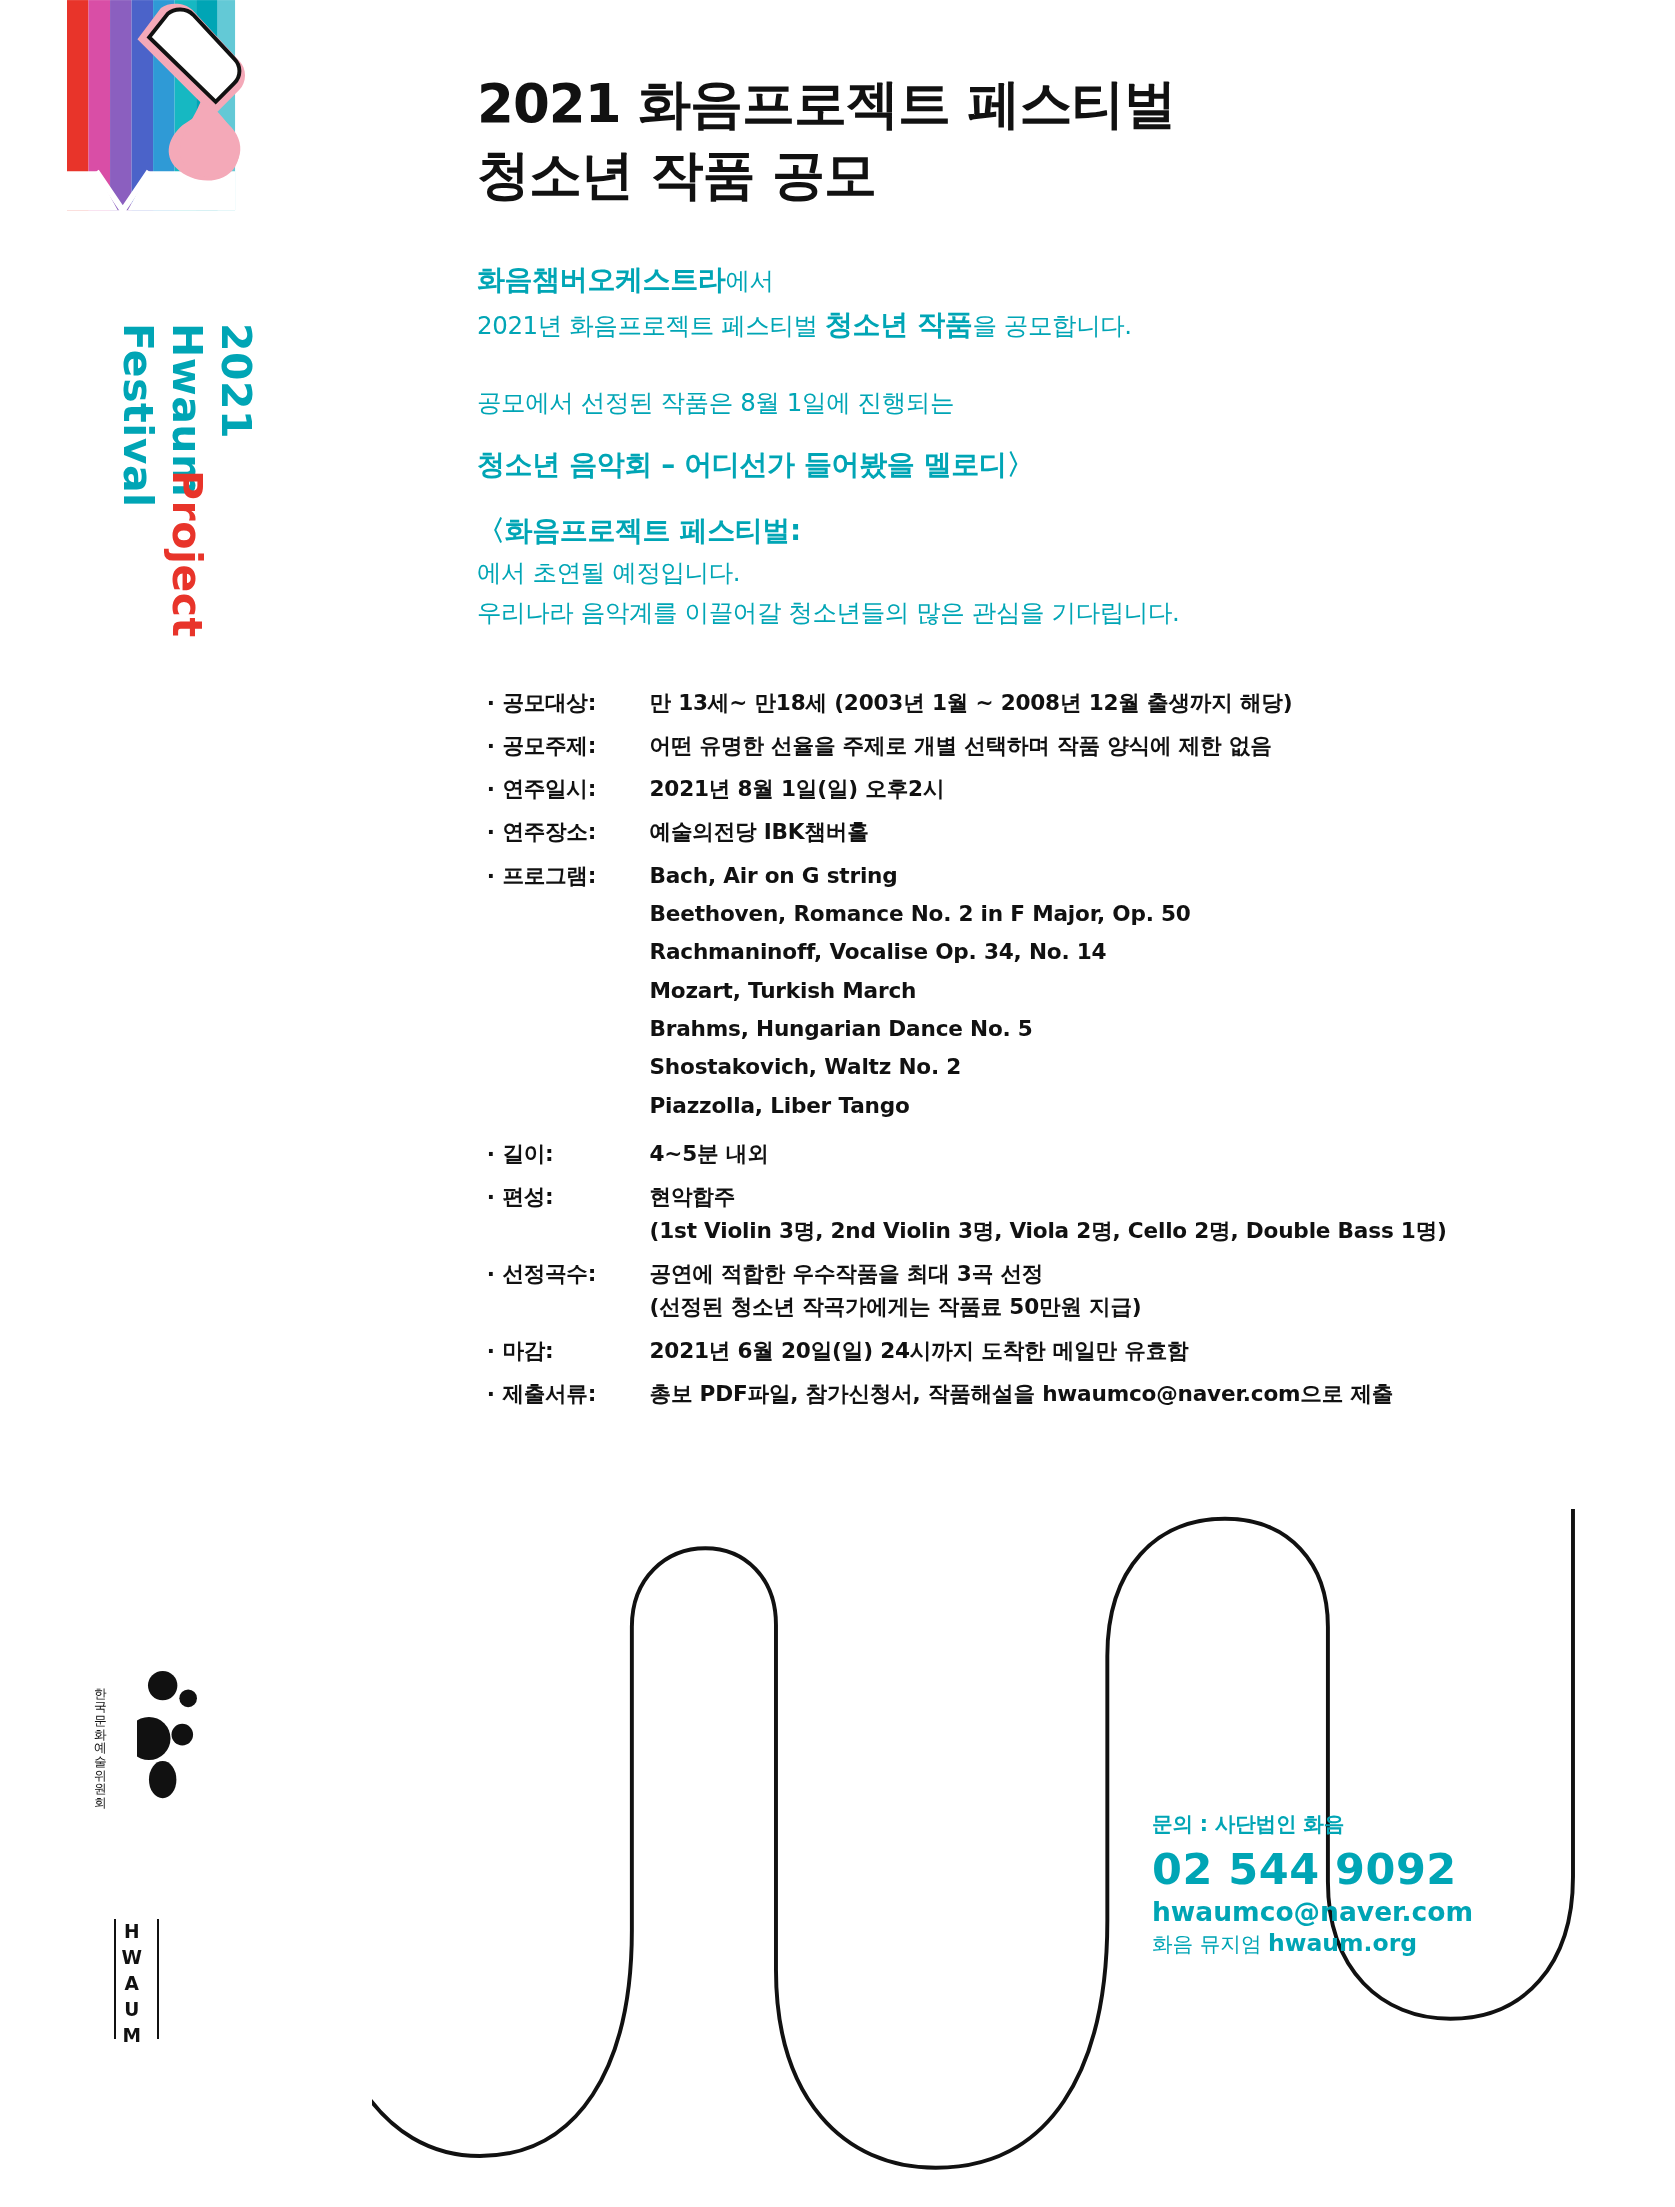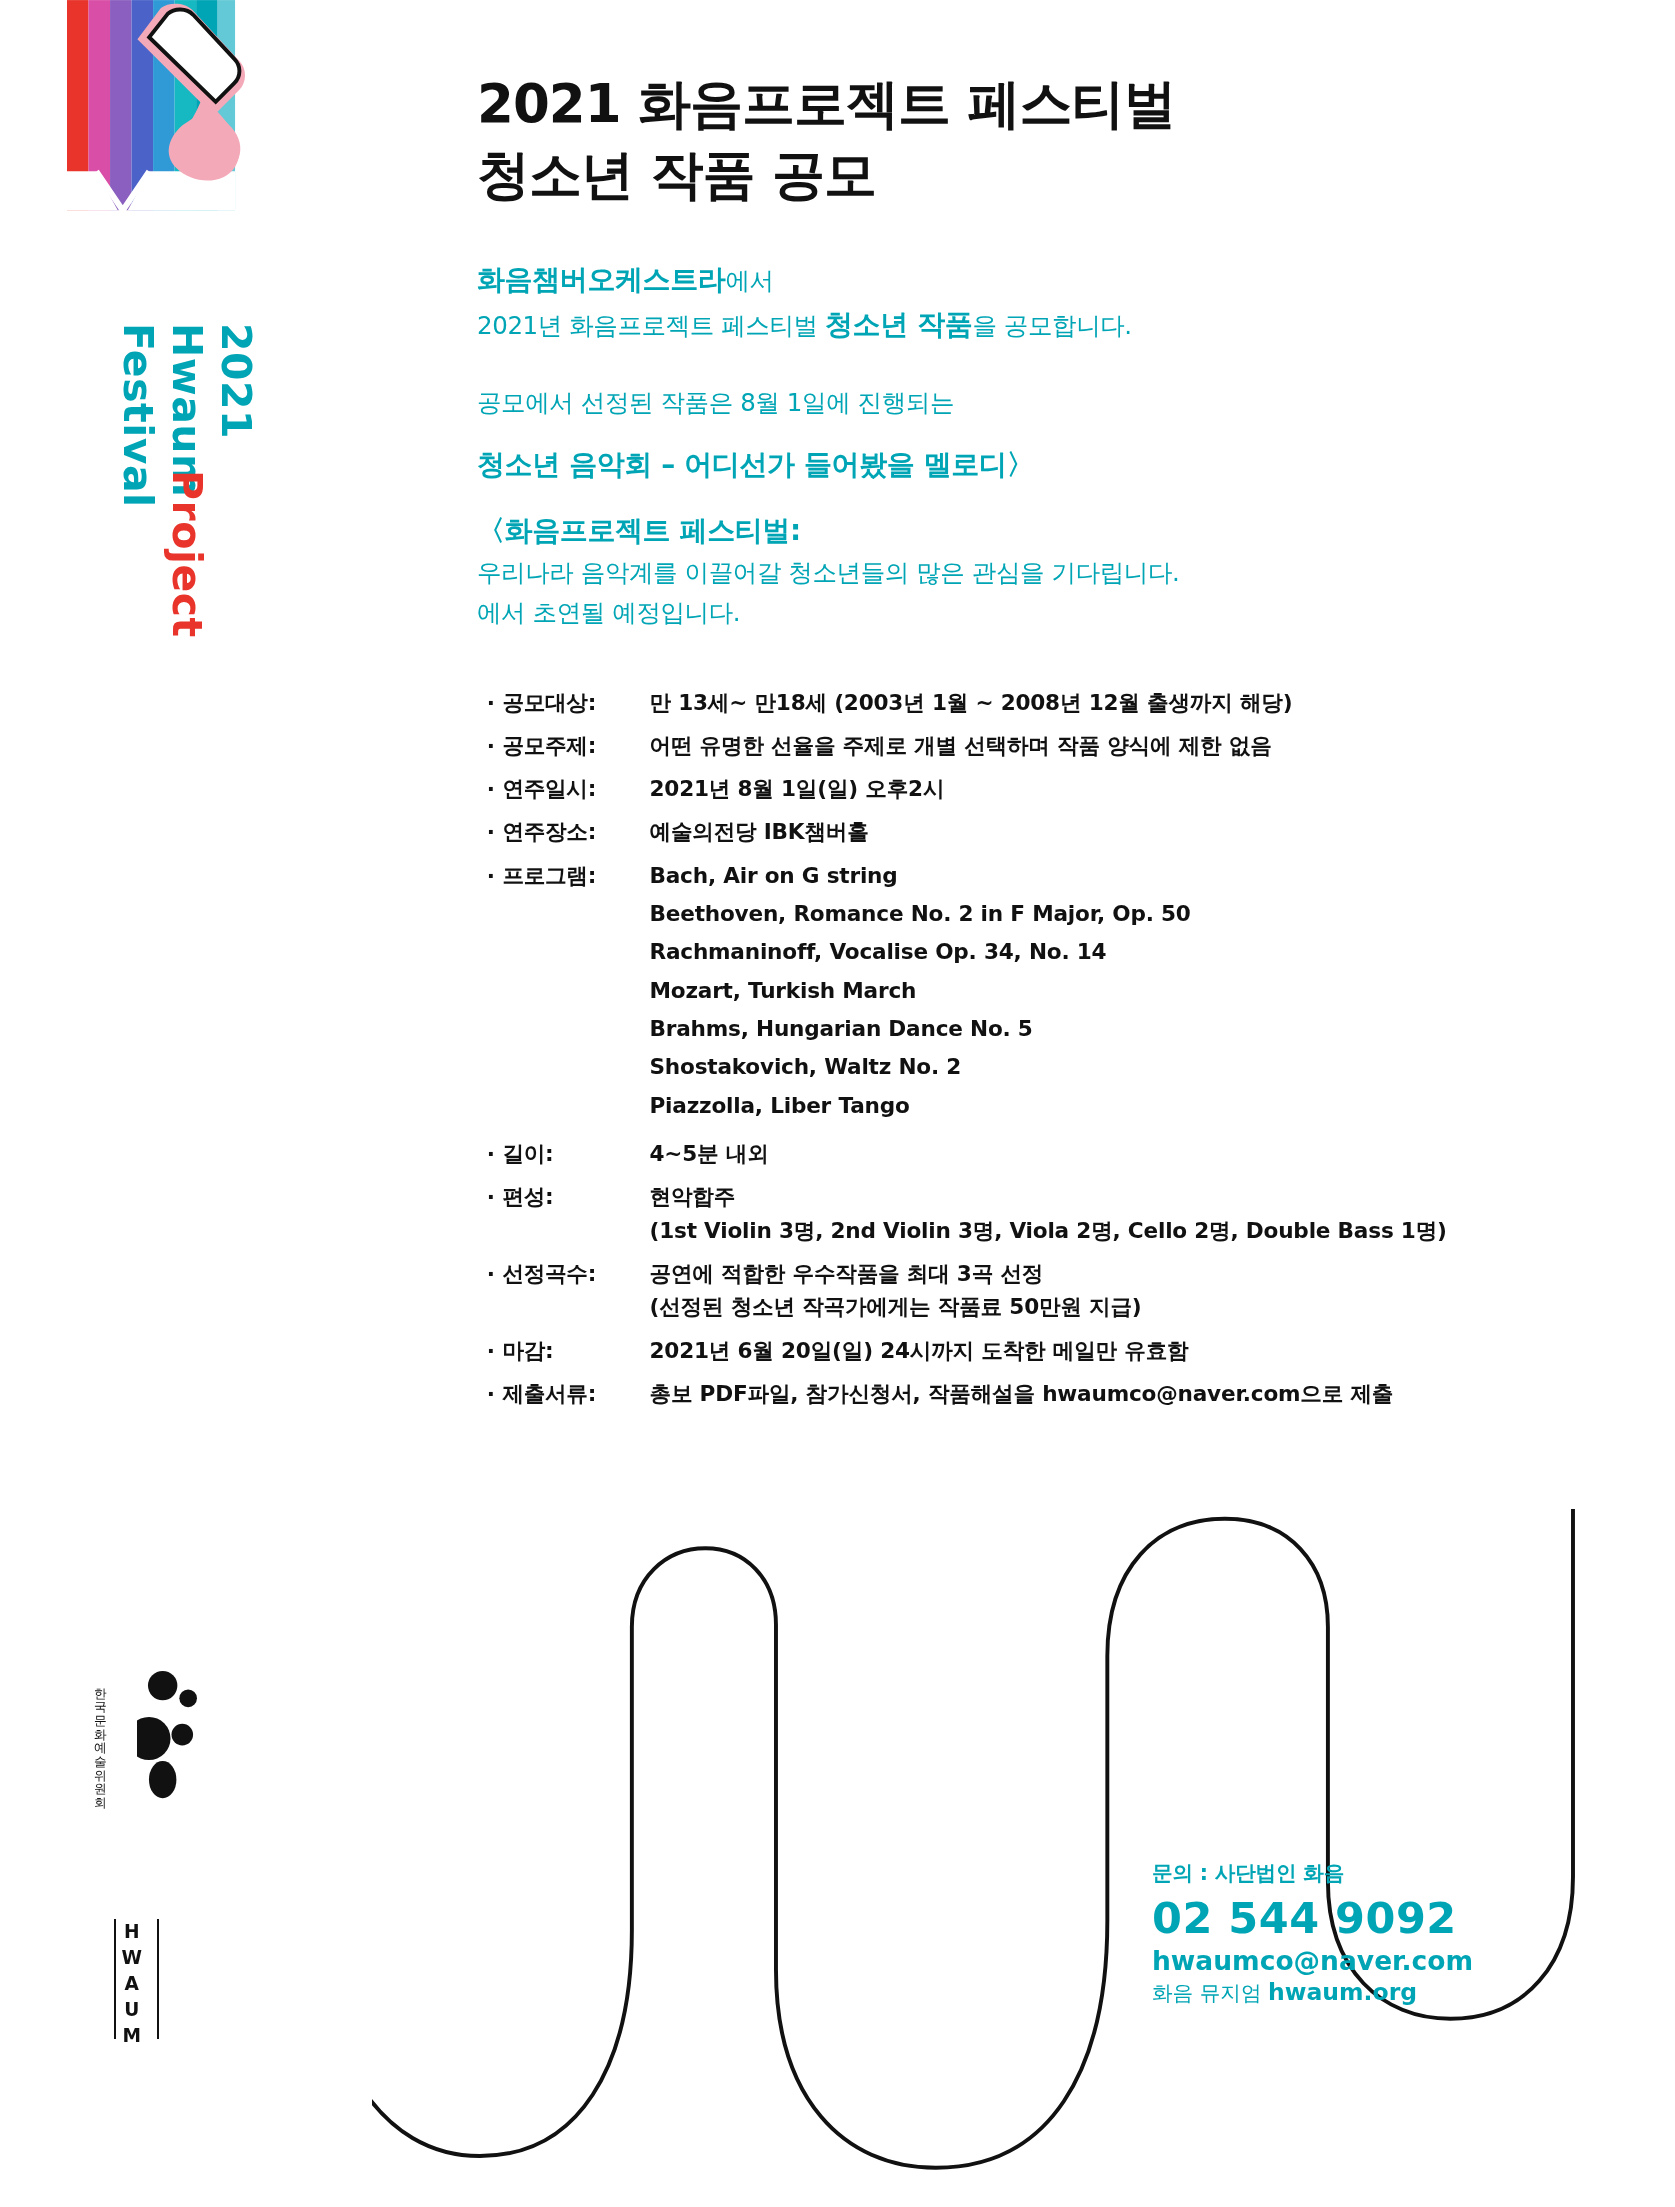--- a/index.html
+++ b/index.html
@@ -159,21 +159,21 @@
     left: 372px;
     top: 1509px;
     width: 1304px;
     height: 698px;
   }
 
   
   .contact {
     position: absolute;
     left: 1152px;
-    top: 1859px;
+    top: 1810px;
     width: 490px;
     color: #00a5b5;
     text-align: left;
   }
   .contact .c-line1 {
     font-size: 20.6px;
     font-weight: bold;
     letter-spacing: -0.2px;
   }
   .contact .c-phone {
@@ -282,22 +282,22 @@
     <p>
       <span class="big">화음챔버오케스트라</span><span>에서</span>
     </p>
     <p>
       <span>2021년 화음프로젝트 페스티벌 </span><span class="big">청소년 작품</span><span>을 공모합니다.</span>
     </p>
     <div class="para2">
       <p>공모에서 선정된 작품은 8월 1일에 진행되는</p>
       <p class="big">청소년 음악회 – 어디선가 들어봤을 멜로디〉</p>
       <p class="big">〈화음프로젝트 페스티벌:</p>
+      <p>에서 초연될 예정입니다.</p>
       <p>우리나라 음악계를 이끌어갈 청소년들의 많은 관심을 기다립니다.</p>
-      <p>에서 초연될 예정입니다.</p>
     </div>
   </div>
 
   <div class="details">
 
     <div class="row">
       <div class="bullet">·</div>
       <div class="label">공모대상:</div>
       <div class="value">
         <span class="ln">만 13세~ 만18세 (2003년 1월 ~ 2008년 12월 출생까지 해당)</span>

